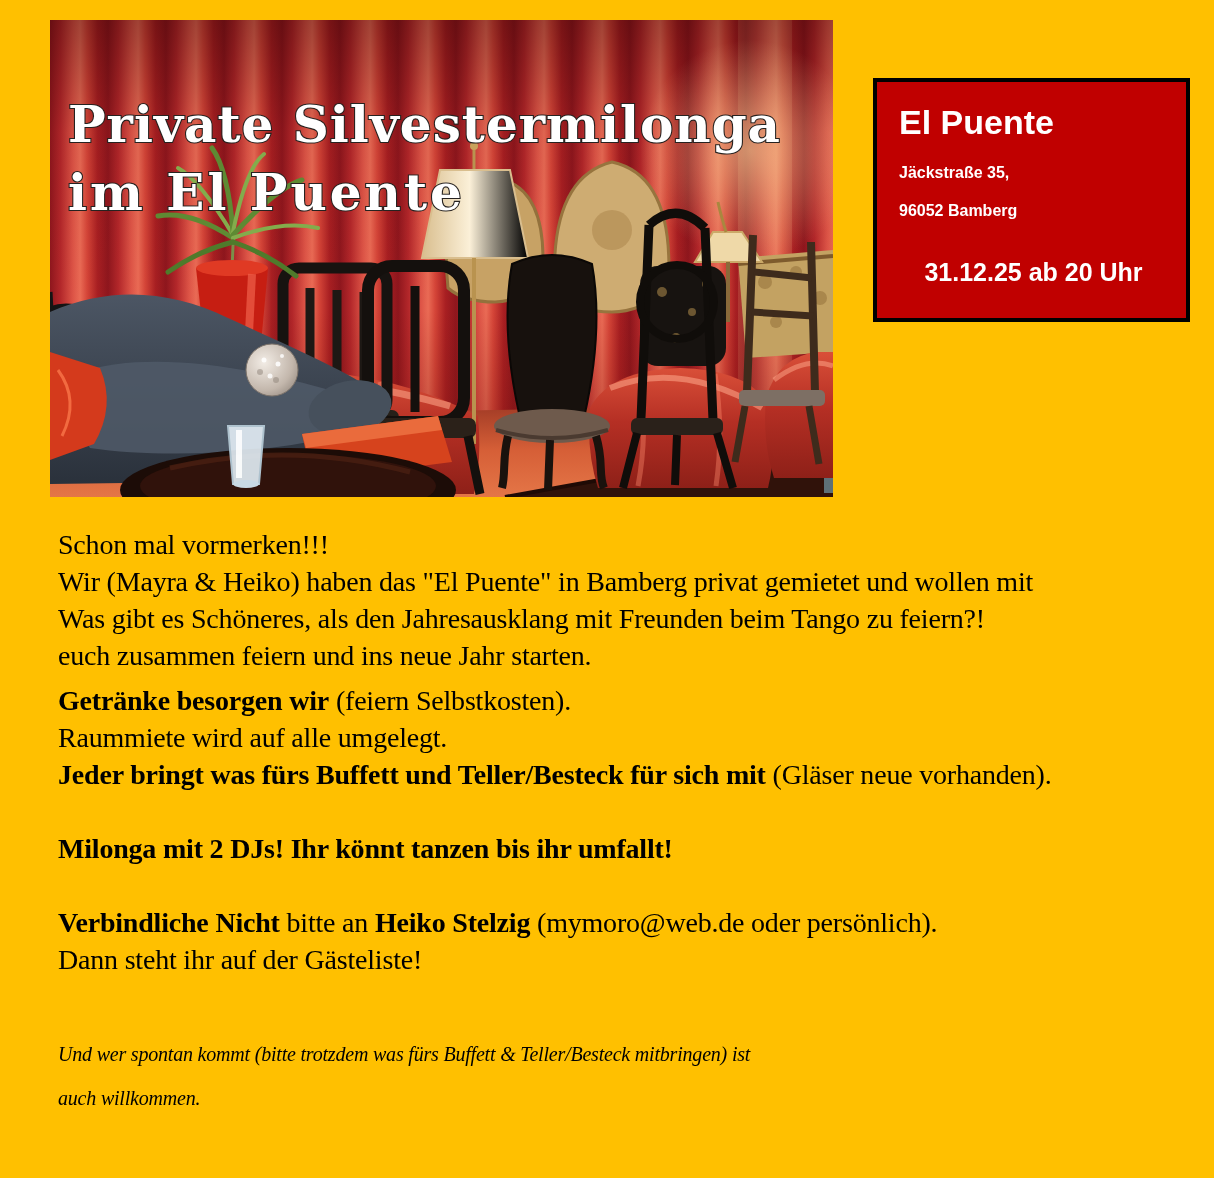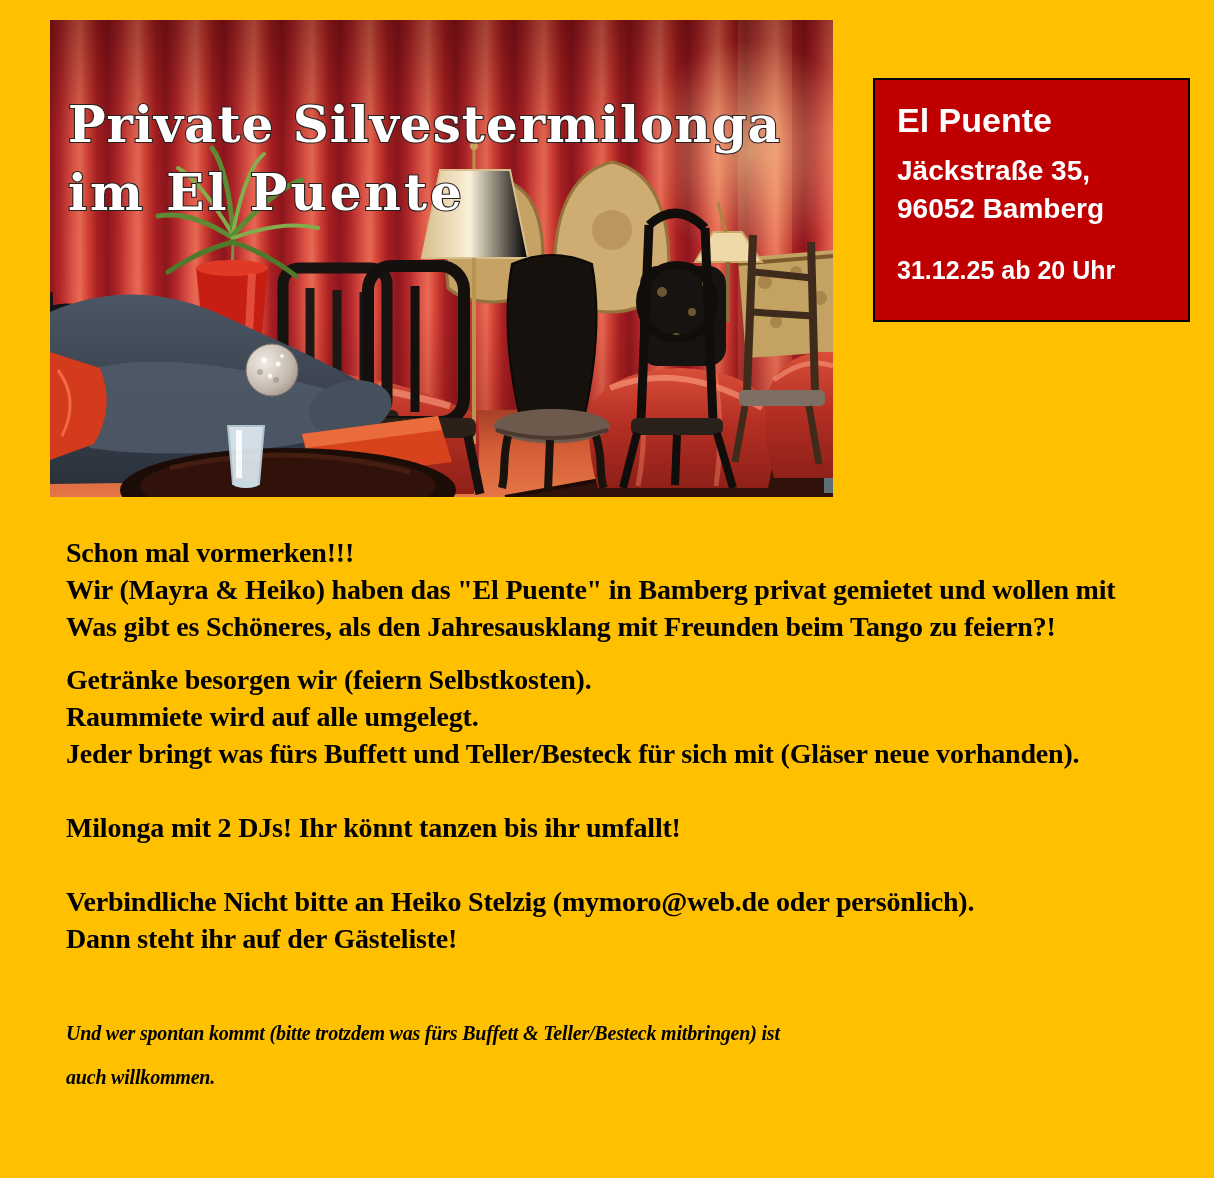--- a/index.html
+++ b/index.html
@@ -19,36 +19,36 @@
     font-family:"DejaVu Serif", serif;
     font-weight:bold;
     fill:#ffffff;
     stroke:#262220;
     stroke-width:2.2px;
     paint-order:stroke;
   }
   .infobox{
     position:absolute;left:873px;top:78px;width:317px;height:244px;
     background:#C00000;
-    border:2px solid #000000;
+    border:4px solid #000000;
     box-sizing:border-box;
     color:#ffffff;
     font-family:"Liberation Sans", sans-serif;
     font-weight:bold;
     padding:20px 18px 16px 22px;
   }
   .infobox .title{font-size:34px;line-height:40px;margin-bottom:12px;}
-  .infobox .addr{font-size:28px;line-height:38px;}
-  .infobox .date{font-size:25px;line-height:30px;margin-top:27px;}
+  .infobox .addr{font-size:16px;line-height:38px;}
+  .infobox .date{font-size:25px;line-height:30px;margin-top:27px;text-align:center;}
   .body-text{
     position:absolute;left:50px;top:518px;width:1164px;
     font-size:28px;line-height:37px;color:#000000;
     letter-spacing:-0.2px;
   }
-  .body-text p{margin:16px;font-weight:bold;}
+  .body-text p{margin:8px;}
   .line{display:block;white-space:nowrap;}
   p.gap1{margin-top:37px;}
   p.gap2{margin-top:54px;}
   .italic-par{font-style:italic;font-size:20px;line-height:44px;}
 </style>
 </head>
 <body>
 
 <div class="page">
 
@@ -273,20 +273,21 @@
     <div class="addr">Jäckstraße 35,</div>
     <div class="addr">96052 Bamberg</div>
     <div class="date">31.12.25 ab 20 Uhr</div>
   </div>
 
   <div class="body-text">
     <p>
       <span class="line">Schon mal vormerken!!!</span>
       <span class="line">Wir (Mayra &amp; Heiko) haben das "El Puente" in Bamberg privat gemietet und wollen mit</span>
       <span class="line">Was gibt es Schöneres, als den Jahresausklang mit Freunden beim Tango zu feiern?!</span>
+      <span class="line">euch zusammen feiern und ins neue Jahr starten.</span>
     </p>
     <p>
       <span class="line"><b>Getränke besorgen wir</b><span> (feiern Selbstkosten).</span></span>
       <span class="line">Raummiete wird auf alle umgelegt.</span>
       <span class="line"><b>Jeder bringt was fürs Buffett und Teller/Besteck für sich mit</b><span> (Gläser neue vorhanden).</span></span>
     </p>
     <p class="gap1">
       <span class="line"><b>Milonga mit 2 DJs! Ihr könnt tanzen bis ihr umfallt!</b></span>
     </p>
     <p class="gap1">

